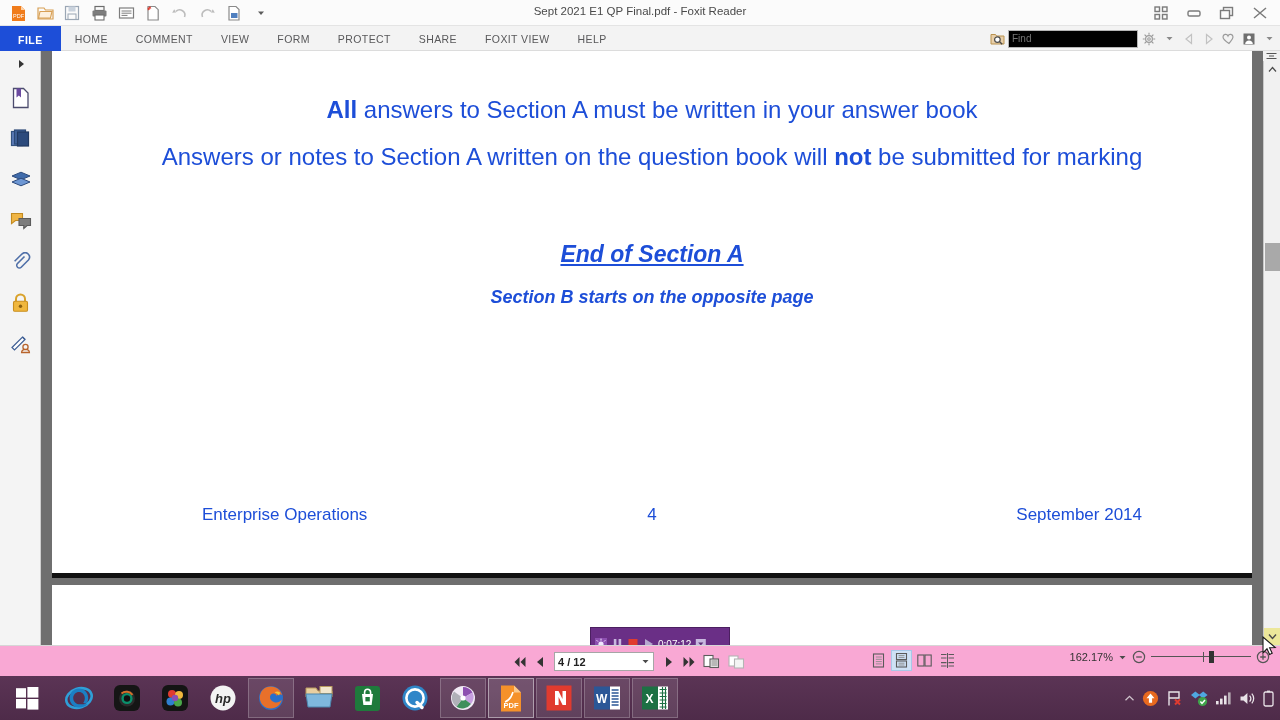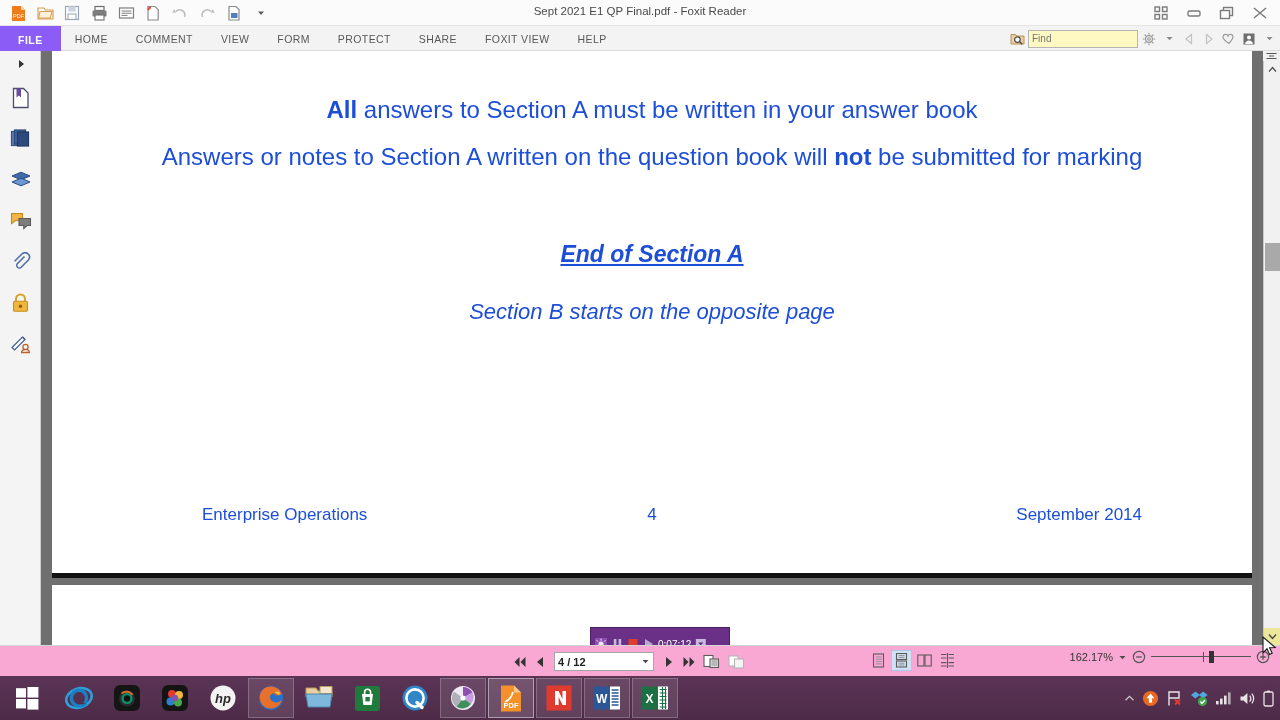--- a/index.html
+++ b/index.html
@@ -41,31 +41,31 @@
   .menubar {
     position: absolute; left: 0; top: 26px; width: 1280px; height: 25px;
     background: #f3f3f3; border-bottom: 1px solid #dcdcdc;
   }
   .menu-items { position: absolute; left: 0; top: 0; display: flex; height: 25px; }
   .menu-item {
     height: 25px; padding: 0 14px; display: flex; align-items: center;
     font-size: 10.5px; letter-spacing: .4px; color: #58585a;
   }
   .menu-item.file {
-    background: #8b5cf6; color: #ffffff; font-weight: bold;
+    background: #1d4ed8; color: #ffffff; font-weight: bold;
     padding: 14px 18px; letter-spacing: .5px;
   }
 
   .menu-right {
     position: absolute; right: 2px; top: 0; height: 25px;
     display: flex; align-items: center; gap: 2px;
   }
   .findwrap {
-    display: flex; align-items: center; height: 17px; width: 110px;
-    background: #fef9c3; border: 1px solid #b5b5b5; padding: 8px 3px;
+    display: flex; align-items: center; height: 17px; width: 130px;
+    background: #000000; border: 1px solid #b5b5b5; padding: 8px 3px;
   }
   .findwrap input {
     border: 0; outline: 0; flex: 1; font-size: 10px; color: #888;
     font-family: "Liberation Sans", sans-serif; background: transparent;
   }
   .mini { width: 18px; height: 20px; display:flex; align-items:center; justify-content:center;}
 
   
   .leftnav {
     position: absolute; left: 0; top: 51px; width: 41px; height: 594px;
@@ -115,22 +115,22 @@
   .line-2 {
     position: absolute; left: 100px; top: 90px; width: 1000px; text-align: center;
     font-size: 24px; line-height: 1.35;
   }
   .line-2 b { font-weight: bold; }
   .line-3 {
     position: absolute; left: 0; top: 190px; width: 1200px; text-align: center;
     font-size: 23px; font-style: italic; font-weight: bold; text-decoration: underline;
   }
   .line-4 {
-    position: absolute; left: 0; top: 248px; width: 1200px; text-align: center;
-    font-size: 22px; font-style: italic; font-weight: normal;
+    position: absolute; left: 0; top: 236px; width: 1200px; text-align: center;
+    font-size: 18px; font-style: italic; font-weight: bold;
   }
   .footer-row {
     position: absolute; left: 0; top: 454px; width: 1200px; height: 26px;
   }
   .footer-left  { position: absolute; left: 150px;  top: 0; font-size: 17px; }
   .footer-mid   { position: absolute; left: 0; top: 0; width: 1200px; text-align: center; font-size: 17px; }
   .footer-right { position: absolute; right: 110px; top: 0; font-size: 17px; }
 
   
   .recorder {

